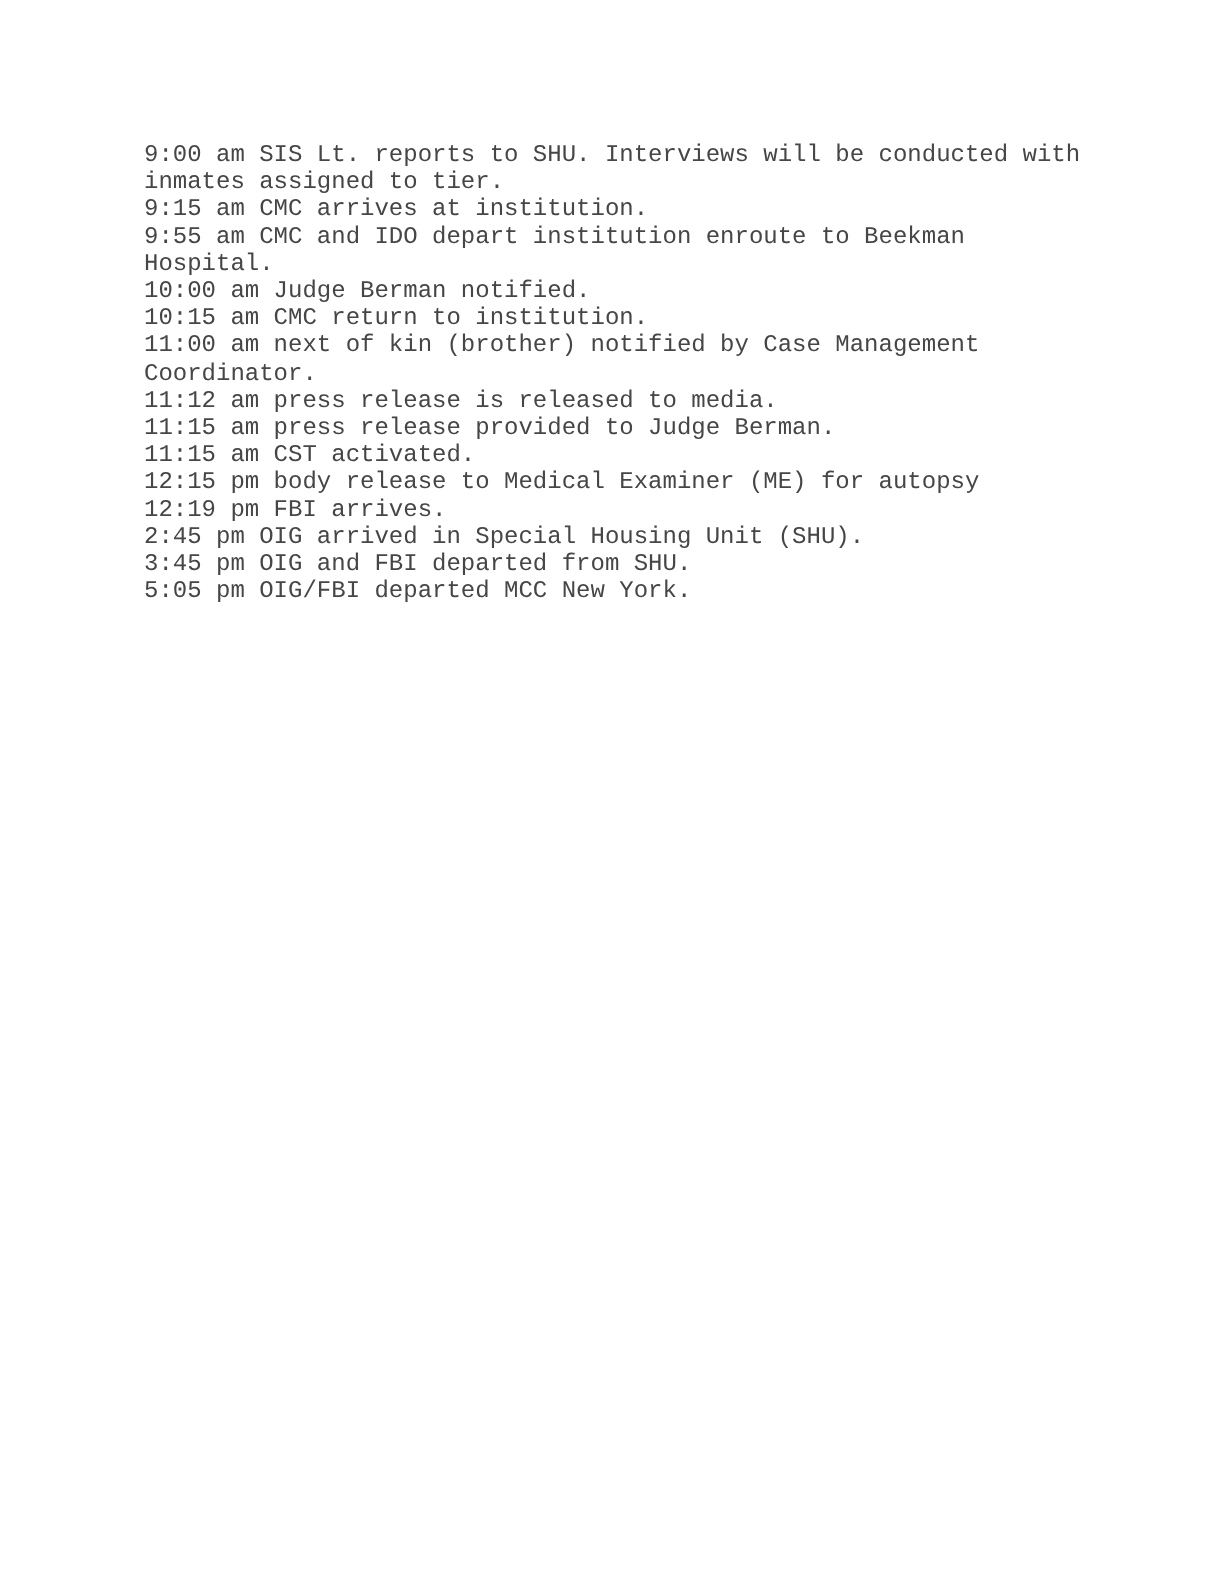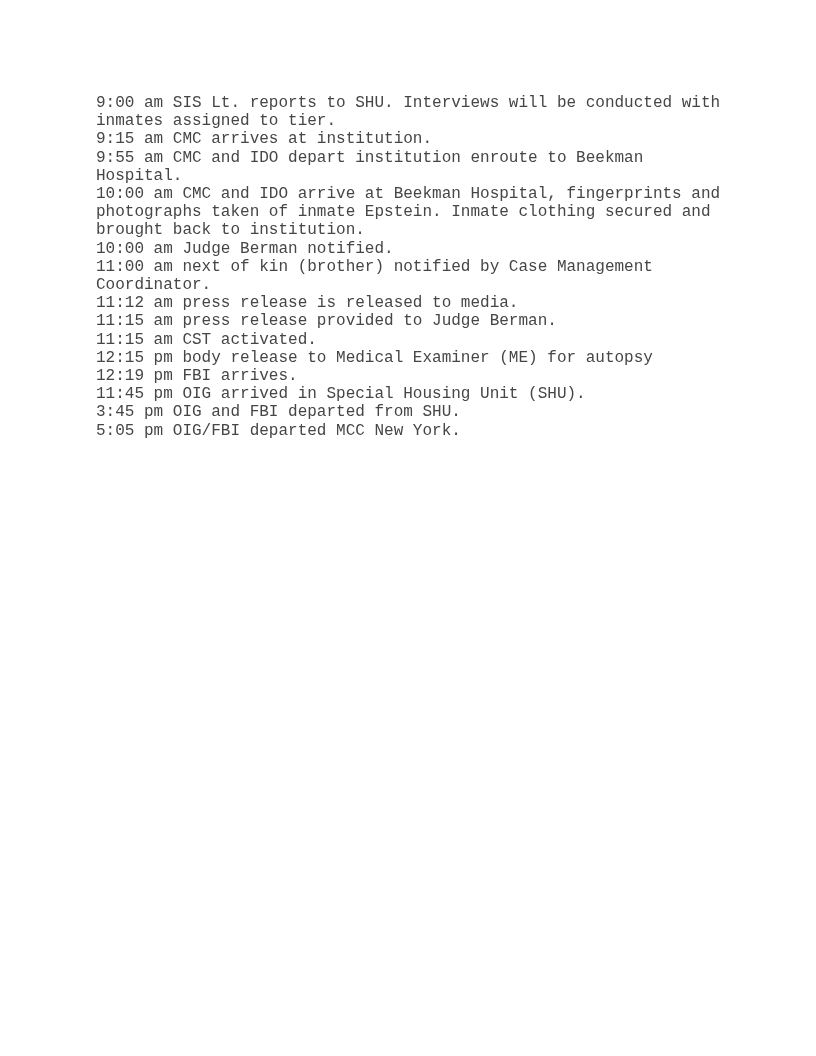--- a/index.html
+++ b/index.html
@@ -32,25 +32,25 @@
   }
 </style>
 </head>
 <body>
 
 <div class="page">
   <div class="text-block">
     <p class="entry">9:00 am SIS Lt. reports to SHU. Interviews will be conducted with inmates assigned to tier.</p>
     <p class="entry">9:15 am CMC arrives at institution.</p>
     <p class="entry">9:55 am CMC and IDO depart institution enroute to Beekman Hospital.</p>
-    <p class="entry">10:00 am CMC and IDO arrive at Beekman Hospital, fingerprints and photographs taken of inmate Epstein. Inmate clothing secured and brought back to institution.</p>
     <p class="entry">10:00 am Judge Berman notified.</p>
+    <p class="entry">10:15 am CMC return to institution.</p>
     <p class="entry">11:00 am next of kin (brother) notified by Case Management Coordinator.</p>
     <p class="entry">11:12 am press release is released to media.</p>
     <p class="entry">11:15 am press release provided to Judge Berman.</p>
     <p class="entry">11:15 am CST activated.</p>
     <p class="entry">12:15 pm body release to Medical Examiner (ME) for autopsy</p>
     <p class="entry">12:19 pm FBI arrives.</p>
-    <p class="entry">11:45 pm OIG arrived in Special Housing Unit (SHU).</p>
+    <p class="entry">2:45 pm OIG arrived in Special Housing Unit (SHU).</p>
     <p class="entry">3:45 pm OIG and FBI departed from SHU.</p>
     <p class="entry">5:05 pm OIG/FBI departed MCC New York.</p>
   </div>
 </div>
 
 </body></html>

